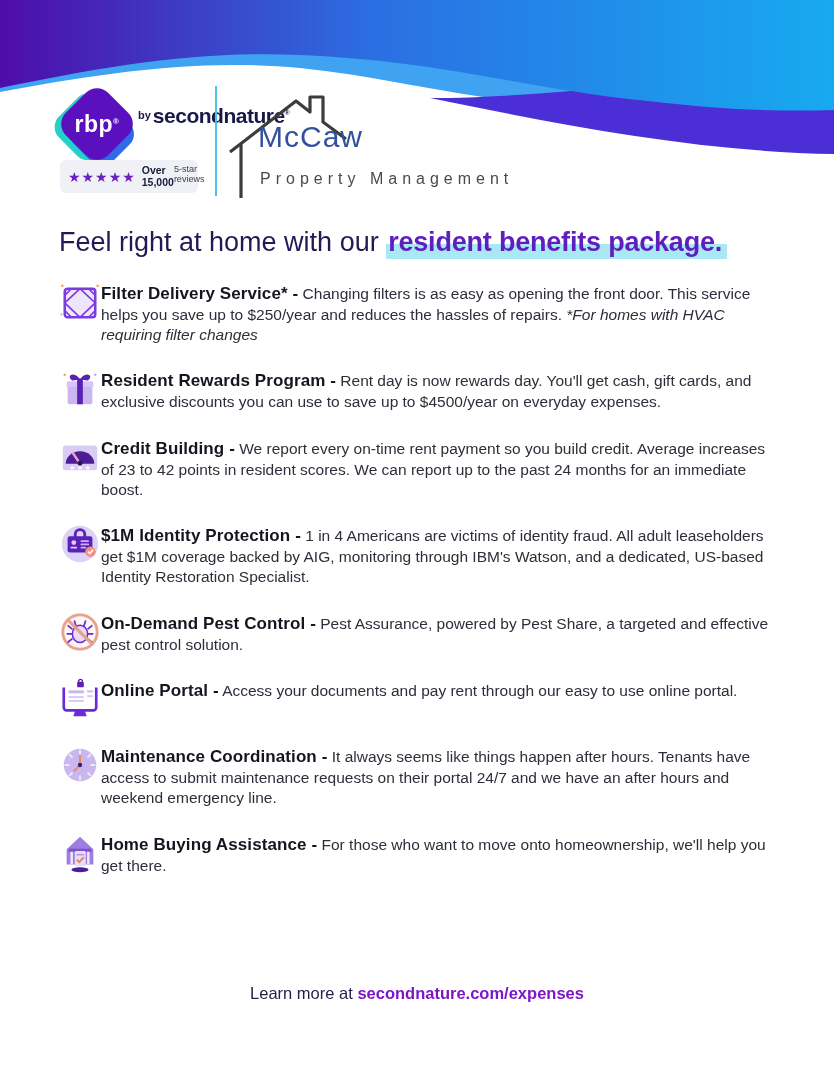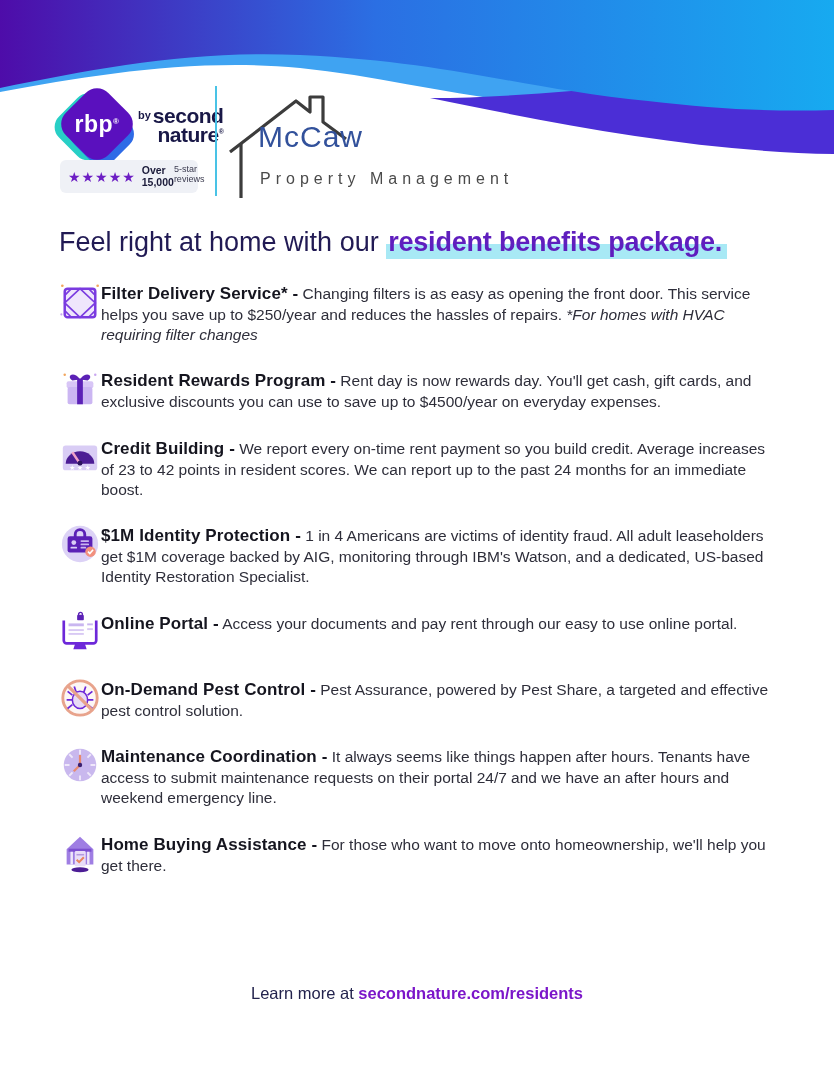--- a/index.html
+++ b/index.html
@@ -15,21 +15,21 @@
   .diamond { position:absolute; display:block; transform:rotate(45deg); }
   .diamond.teal   { width:56px; height:56px; left:2px;  top:13px; background:#28CFC6; border-radius:15px; }
   .diamond.blue   { width:54px; height:54px; left:17px; top:21px; background:#2E6BE6; border-radius:15px; }
   .diamond.purple { width:60px; height:60px; left:9px;  top:8px;  background:#5A10BE; border-radius:16px;
                     display:flex; align-items:center; justify-content:center; }
   .rbp-text { transform:rotate(-45deg); color:#fff; font-weight:bold; font-size:23px; letter-spacing:0.5px; }
   .rbp-text sup { font-size:8px; }
 
   .sn-wordmark { position:absolute; left:138px; top:106px; display:flex; align-items:flex-start; color:#191847; }
   .sn-by { font-size:11px; font-weight:600; margin-top:3px; margin-right:2px; }
-  .sn-name { display:flex; flex-direction:column; font-weight:bold; font-size:21px; line-height:0.92; letter-spacing:-0.5px; }
+  .sn-name { display:flex; flex-direction:row; font-weight:bold; font-size:21px; line-height:0.92; letter-spacing:-0.5px; }
   .sn-name .l2 { align-self:flex-end; }
   .sn-name sup { font-size:7px; }
 
   .reviews-badge { position:absolute; left:60px; top:160px; width:138px; height:33px; background:#EFF1F6;
                    border-radius:6px; display:flex; align-items:center; padding:0 8px; gap:6px; }
   .stars { color:#6D1FC4; font-size:14px; letter-spacing:1px; line-height:1; }
   .reviews-text { display:flex; line-height:1.1; }
   .reviews-text .r1 { font-size:10.5px; font-weight:bold; color:#1B1B3A; }
   .reviews-text .r2 { font-size:9px; color:#3c3c50; }
 
@@ -190,55 +190,55 @@
       </div>
       <p class="btext">
         <b>$1M Identity Protection -</b>
         <span>1 in 4 Americans are victims of identity fraud. All adult leaseholders get $1M coverage backed by AIG, monitoring through IBM's Watson, and a dedicated, US-based Identity Restoration Specialist.</span>
       </p>
     </div>
 
     <div class="benefit">
       <div class="bicon">
         <svg viewBox="0 0 44 44" width="42" height="42">
+          <circle cx="22" cy="22" r="18" fill="#FDF7F5" stroke="#E8A38C" stroke-width="3"></circle>
+          <ellipse cx="22" cy="24" rx="8" ry="9" fill="#E8DBF5" stroke="#6D28D9" stroke-width="1.6"></ellipse>
+          <path d="M14 19 L9 15 M14 24 L8 24 M14 29 L9 33 M30 19 L35 15 M30 24 L36 24 M30 29 L35 33 M18 16 L16 10 M26 16 L28 10" stroke="#6D28D9" stroke-width="1.8" fill="none"></path>
+          <path d="M9.5 9.5 L34.5 34.5" stroke="#E8A38C" stroke-width="3.4"></path>
+        </svg>
+      </div>
+      <p class="btext">
+        <b>On-Demand Pest Control -</b>
+        <span>Pest Assurance, powered by Pest Share, a targeted and effective pest control solution.</span>
+      </p>
+    </div>
+
+    <div class="benefit">
+      <div class="bicon">
+        <svg viewBox="0 0 44 44" width="42" height="42">
           <rect x="19" y="4" width="7" height="6" rx="1.2" fill="#5B21B6"></rect>
           <path d="M20.5 4.5 v-1 a2 2 0 0 1 4 0 v1" stroke="#5B21B6" stroke-width="1.4" fill="none"></path>
           <path d="M5 10 V31 a3 3 0 0 0 3 3 H36 a3 3 0 0 0 3-3 V10" fill="#ffffff" stroke="#6D28D9" stroke-width="2.8"></path>
           <rect x="10" y="13" width="16" height="3" fill="#C9B6F0"></rect>
           <rect x="10" y="19" width="16" height="2" fill="#D8C9F4"></rect>
           <rect x="10" y="23" width="16" height="2" fill="#D8C9F4"></rect>
           <rect x="29.5" y="13" width="6" height="2" fill="#C9B6F0"></rect>
           <rect x="29.5" y="18" width="6" height="2" fill="#D8C9F4"></rect>
           <path d="M17 34 h10 l2 6 h-14 Z" fill="#6D28D9"></path>
         </svg>
       </div>
       <p class="btext">
         <b>Online Portal -</b>
         <span>Access your documents and pay rent through our easy to use online portal.</span>
       </p>
     </div>
 
     <div class="benefit">
       <div class="bicon">
         <svg viewBox="0 0 44 44" width="42" height="42">
-          <circle cx="22" cy="22" r="18" fill="#FDF7F5" stroke="#E8A38C" stroke-width="3"></circle>
-          <ellipse cx="22" cy="24" rx="8" ry="9" fill="#E8DBF5" stroke="#6D28D9" stroke-width="1.6"></ellipse>
-          <path d="M14 19 L9 15 M14 24 L8 24 M14 29 L9 33 M30 19 L35 15 M30 24 L36 24 M30 29 L35 33 M18 16 L16 10 M26 16 L28 10" stroke="#6D28D9" stroke-width="1.8" fill="none"></path>
-          <path d="M9.5 9.5 L34.5 34.5" stroke="#E8A38C" stroke-width="3.4"></path>
-        </svg>
-      </div>
-      <p class="btext">
-        <b>On-Demand Pest Control -</b>
-        <span>Pest Assurance, powered by Pest Share, a targeted and effective pest control solution.</span>
-      </p>
-    </div>
-
-    <div class="benefit">
-      <div class="bicon">
-        <svg viewBox="0 0 44 44" width="42" height="42">
           <circle cx="22" cy="22" r="17" fill="#C9B8EE"></circle>
           <g stroke="#EFE8FA" stroke-width="2">
             <path d="M22 6 V11 M22 33 V38 M6 22 H11 M33 22 H38 M10.7 10.7 L14.2 14.2 M29.8 29.8 L33.3 33.3 M33.3 10.7 L29.8 14.2 M14.2 29.8 L10.7 33.3"></path>
           </g>
           <path d="M22 22 L22 11.5" stroke="#E88A70" stroke-width="2.3"></path>
           <path d="M22 22 L15.5 28.5" stroke="#E88A70" stroke-width="2.3"></path>
           <circle cx="22" cy="22" r="2.3" fill="#3B2070"></circle>
         </svg>
       </div>
       <p class="btext">
@@ -263,17 +263,17 @@
       <p class="btext">
         <b>Home Buying Assistance -</b>
         <span>For those who want to move onto homeownership, we'll help you get there.</span>
       </p>
     </div>
 
   </div>
 
   <div class="learn-more">
     <span>Learn more at</span>
-    <a href="#">secondnature.com/residents</a>
+    <a href="#">secondnature.com/expenses</a>
   </div>
 
 
 </div>
 
 </body></html>

